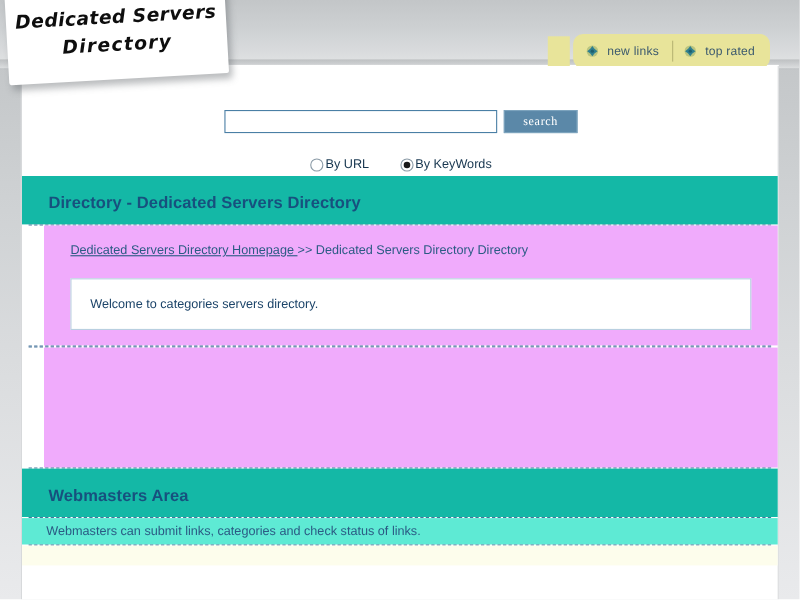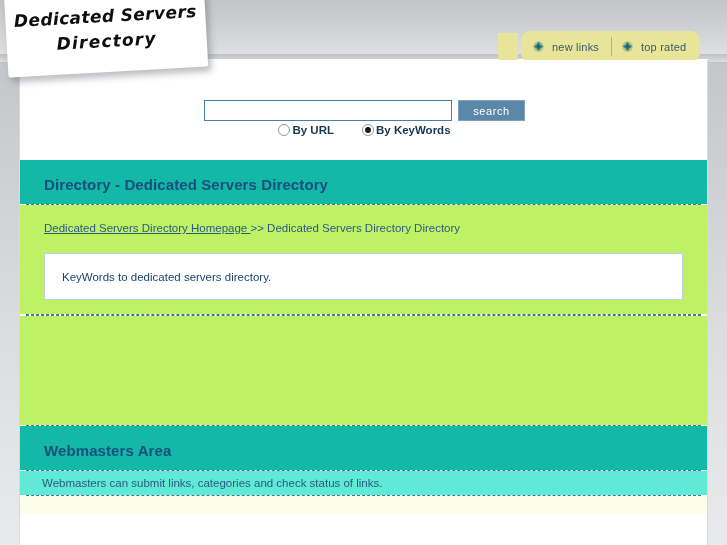--- a/index.html
+++ b/index.html
@@ -147,34 +147,33 @@
   .search-button {
     margin-left: 6px;
     width: 67px;
     height: 21px;
     background: #5b88a8;
     border: 1px solid #7ca3bd;
     color: #ffffff;
     font-size: 11px;
     letter-spacing: 0.6px;
     cursor: pointer;
-    font-family: Liberation Sans, sans-serif;
+    font-family: Liberation Serif, serif;
     padding: 0;
   }
   .radio-row {
     position: absolute;
-    left: 0; top: 64px;
+    left: 0; top: 84px;
     width: 689px;
     display: flex;
     justify-content: center;
     align-items: center;
     gap: 28px;
     font-size: 11.5px;
     color: #17364f;
-    font-weight: bold;
   }
   .radio-opt { display: flex; align-items: center; cursor: pointer; }
   .radio-dot {
     width: 10px; height: 10px;
     border-radius: 50%;
     border: 1px solid #8a9aa6;
     background: #ffffff;
     margin-right: 2px;
     position: relative;
     flex: 0 0 auto;
@@ -198,22 +197,23 @@
   .title-block {
     padding: 16px 0 11px 24px;
     background: #14b8a6;
   }
   .divider {
     height: 0;
     border-top: 1px dashed #46759b;
     margin: 0 6px 0 6px;
   }
   .panel {
-    background: #bef264;
+    background: #f0abfc;
     padding: 12px 24px 14px 24px;
+    margin-left: 20px;
   }
 
   .breadcrumb {
     font-size: 11.5px;
     color: #2b5b84;
     padding: 5px 0 3px 0;
   }
   .breadcrumb a {
     color: #2b5b84;
     text-decoration: underline;
@@ -306,21 +306,21 @@
 
     <div class="title-block">
       <div class="section-title">Directory - Dedicated Servers Directory</div>
     </div>
     <div class="divider"></div>
     <div class="panel">
       <div class="breadcrumb">
         <a href="#">Dedicated Servers Directory Homepage </a><span>&gt;&gt; Dedicated Servers Directory Directory</span>
       </div>
       <div class="welcome-box">
-        <span class="welcome-text">KeyWords to dedicated servers directory.</span>
+        <span class="welcome-text">Welcome to categories servers directory.</span>
       </div>
     </div>
     <div class="divider"></div>
 
     <div class="divider"></div>
     <div class="panel ads-panel"></div>
     <div class="divider"></div>
 
     <div class="title-block">
       <div class="section-title">Webmasters Area</div>

